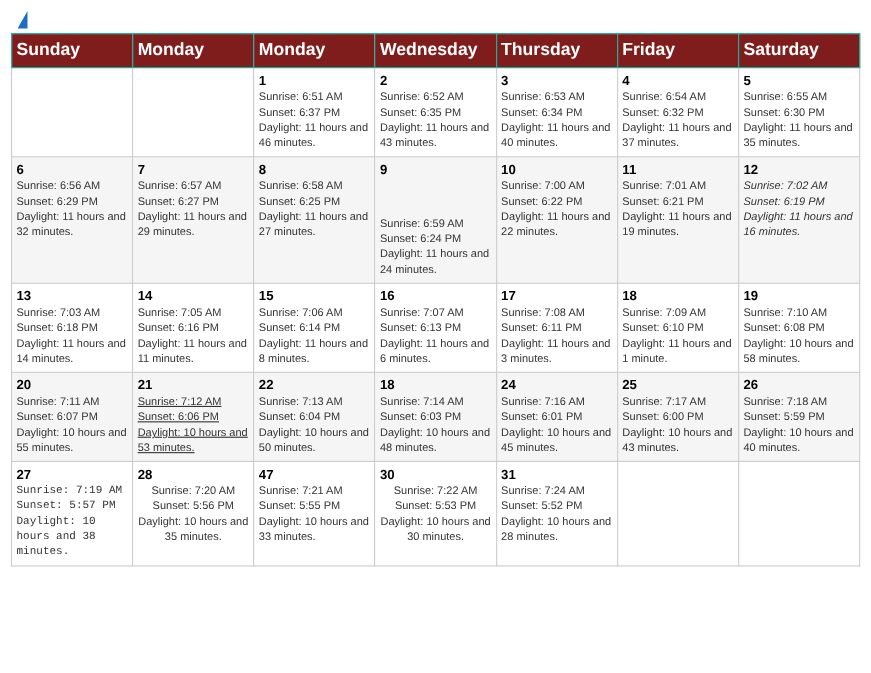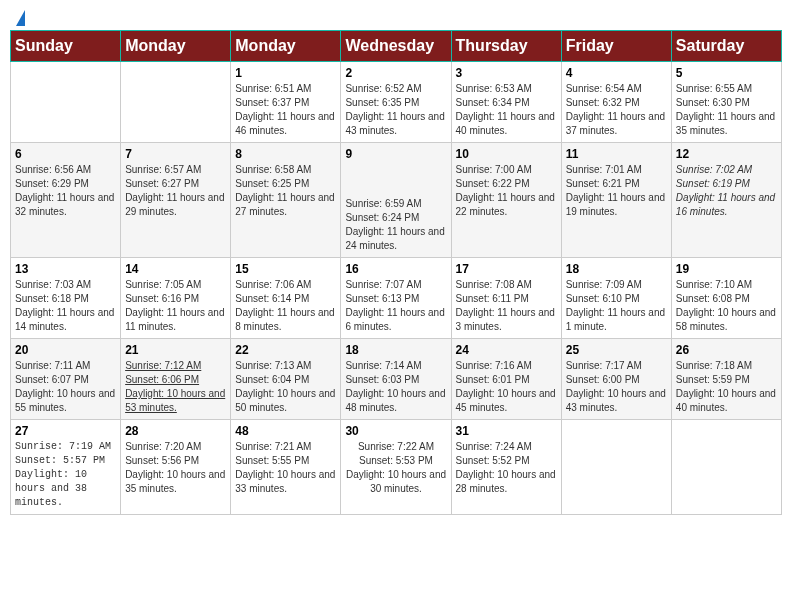--- a/index.html
+++ b/index.html
@@ -275,26 +275,26 @@
       </tr>
       <tr>
         <td>
           <span class="day-number">27</span>
           <div class="day-info" style="white-space: pre-line; font-family: Liberation Mono, monospace;">Sunrise: 7:19 AM
 Sunset: 5:57 PM
 Daylight: 10 hours and 38 minutes.</div>
         </td>
         <td>
           <span class="day-number">28</span>
-          <div class="day-info" style="white-space: pre-line;">Sunrise: 7:20 AM
+          <div class="day-info" style="white-space: pre-line; text-align: center;">Sunrise: 7:20 AM
 Sunset: 5:56 PM
 Daylight: 10 hours and 35 minutes.</div>
         </td>
         <td>
-          <span class="day-number">48</span>
+          <span class="day-number">47</span>
           <div class="day-info" style="white-space: pre-line;">Sunrise: 7:21 AM
 Sunset: 5:55 PM
 Daylight: 10 hours and 33 minutes.</div>
         </td>
         <td>
           <span class="day-number">30</span>
           <div class="day-info" style="white-space: pre-line; text-align: center;">Sunrise: 7:22 AM
 Sunset: 5:53 PM
 Daylight: 10 hours and 30 minutes.</div>
         </td>

